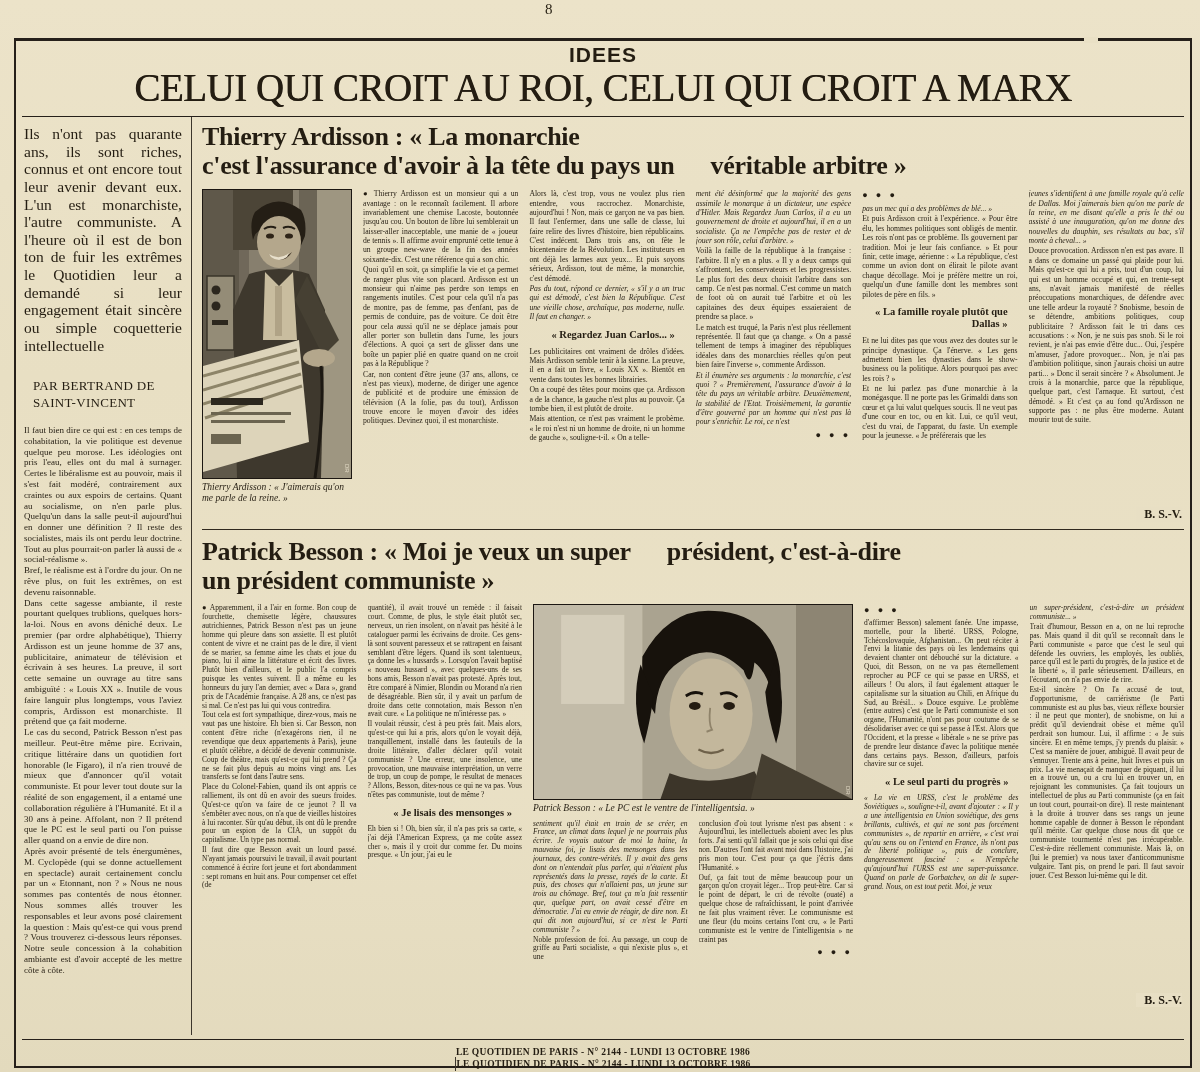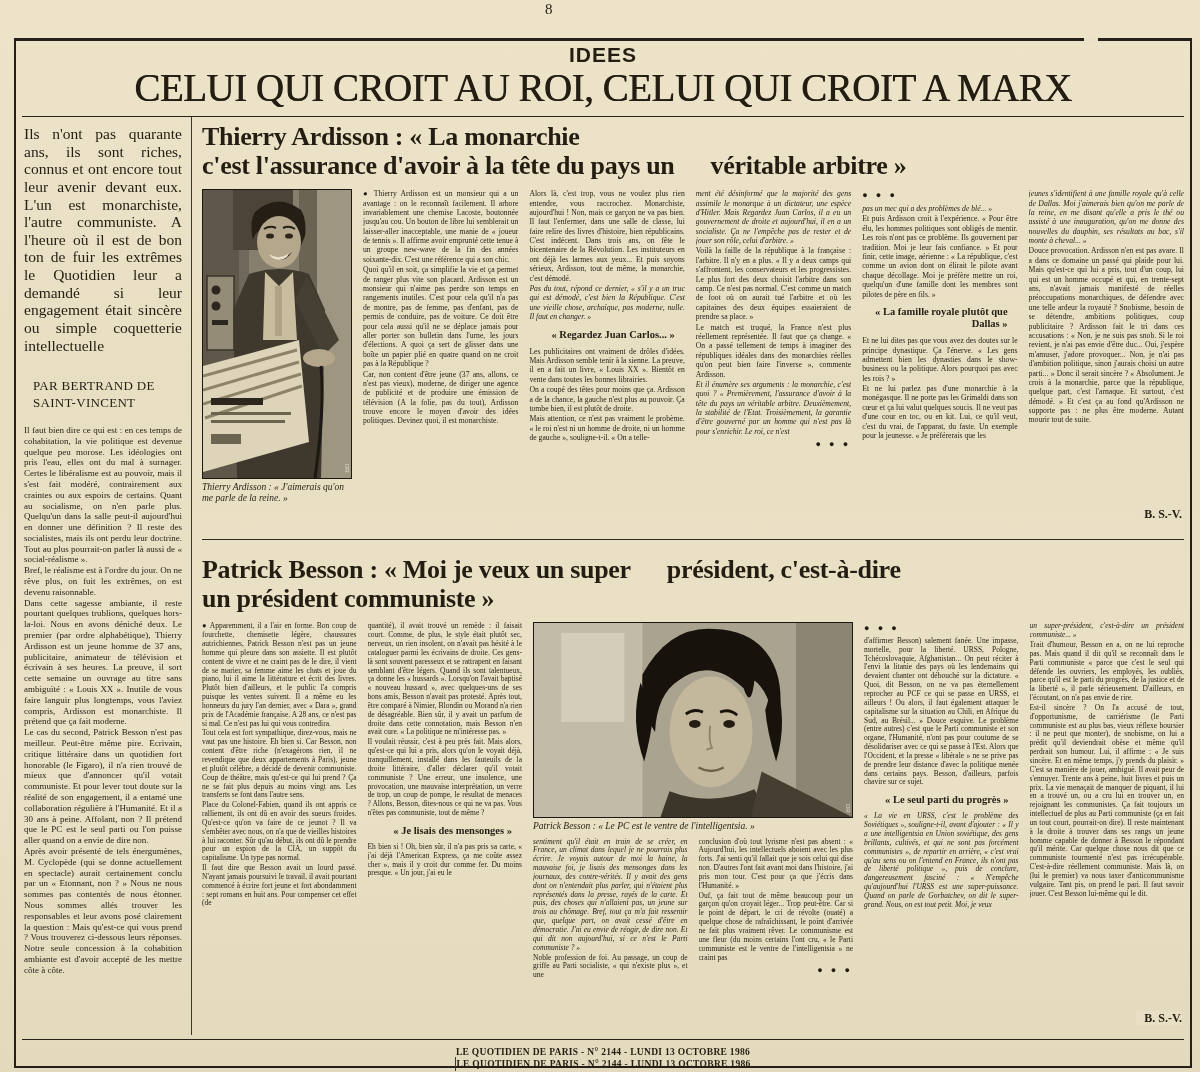--- a/index.html
+++ b/index.html
@@ -38,21 +38,21 @@
   .sig{position:absolute;right:2px;bottom:0;font-weight:bold;font-size:12px;
     background:#e8dfc4;padding-left:8px;}
   figure.photo{margin:0;position:relative;}
   figure.photo .img{position:relative;border:1px solid #1c1712;background:#8a8172;overflow:hidden;}
   .ard-photo .img{height:288px;}
   .bes-photo .img{height:194px;}
   figure.photo svg{display:block;width:100%;height:100%;}
   figcaption{font-style:italic;font-size:9.5px;line-height:1.18;margin-top:3px;text-align:left;}
   .credit{position:absolute;right:1px;bottom:5px;writing-mode:vertical-rl;font-size:6px;
     color:#ece4cf;font-family:"Liberation Sans",sans-serif;opacity:.85;}
-  .bes{border-top:1.3px solid #30291f;margin-top:17px;padding-top:10px;}
+  .bes{border-top:1.3px solid #30291f;margin-top:7px;padding-top:2px;}
   .bes-mid{grid-column:3/5;display:flex;flex-direction:column;overflow:hidden;}
   .mid-cols{flex:1;display:grid;grid-template-columns:1fr 1fr;gap:11px;margin-top:5px;overflow:hidden;}
   .pagefoot{border-top:1.5px solid #26201a;margin-top:4px;display:flex;align-items:center;
     font-weight:bold;font-size:9.5px;letter-spacing:0.3px;padding:7px 0 4px;flex-direction:column;}
   .pf-left{width:828px;text-align:center;}
   .pf-right{flex:1;text-align:center;border-left:1px solid #3c362c;padding:2px 0;}
 </style>
 </head>
 <body>
 
@@ -135,21 +135,21 @@
               <p>Alors là, c'est trop, vous ne voulez plus rien entendre, vous raccrochez. Monarchiste, aujourd'hui ! Non, mais ce garçon ne va pas bien. Il faut l'enfermer, dans une salle de classe, lui faire relire des livres d'histoire, bien républicains. C'est indécent. Dans trois ans, on fête le bicentenaire de la Révolution. Les instituteurs en ont déjà les larmes aux yeux... Et puis soyons sérieux, Ardisson, tout de même, la monarchie, c'est démodé.</p>
               <p class="q">Pas du tout, répond ce dernier, « s'il y a un truc qui est démodé, c'est bien la République. C'est une vieille chose, archaïque, pas moderne, nulle. Il faut en changer. »</p>
               <p class="subhead">« Regardez Juan Carlos... »</p>
               <p>Les publicitaires ont vraiment de drôles d'idées. Mais Ardisson semble tenir à la sienne. La preuve, il en a fait un livre, « Louis XX ». Bientôt en vente dans toutes les bonnes librairies.</p>
               <p>On a coupé des têtes pour moins que ça. Ardisson a de la chance, la gauche n'est plus au pouvoir. Ça tombe bien, il est plutôt de droite.</p>
               <p>Mais attention, ce n'est pas vraiment le probème. « le roi n'est ni un homme de droite, ni un homme de gauche », souligne-t-il. « On a telle-</p>
             </div>
             <div class="col">
               <p class="q">ment été désinformé que la majorité des gens assimile le monarque à un dictateur, une espèce d'Hitler. Mais Regardez Juan Carlos, il a eu un gouvernement de droite et aujourd'hui, il en a un socialiste. Ça ne l'empêche pas de rester et de jouer son rôle, celui d'arbitre. »</p>
               <p>Voilà la faille de la république à la française : l'arbitre. Il n'y en a plus. « Il y a deux camps qui s'affrontent, les conservateurs et les progressistes. Le plus fort des deux choisit l'arbitre dans son camp. Ce n'est pas normal. C'est comme un match de foot où on aurait tué l'arbitre et où les capitaines des deux équipes essaieraient de prendre sa place. »</p>
-              <p>Le match est truqué, la France n'est plus réellement représentée. Il faut que ça change. « On a passé tellement de temps à imaginer des républiques idéales dans des monarchies réelles qu'on peut bien faire l'inverse », commente Ardisson.</p>
+              <p>Le match est truqué, la Paris n'est plus réellement représentée. Il faut que ça change. « On a passé tellement de temps à imaginer des républiques idéales dans des monarchies réelles qu'on peut bien faire l'inverse », commente Ardisson.</p>
               <p class="q">Et il énumère ses arguments : la monarchie, c'est quoi ? « Premièrement, l'assurance d'avoir à la tête du pays un véritable arbitre. Deuxièmement, la stabilité de l'Etat. Troisièmement, la garantie d'être gouverné par un homme qui n'est pas là pour s'enrichir. Le roi, ce n'est</p>
               <p class="dots end">● ● ●</p>
             </div>
             <div class="col">
               <p class="dots">● ● ●</p>
               <p class="q">pas un mec qui a des problèmes de blé... »</p>
               <p>Et puis Ardisson croit à l'expérience. « Pour être élu, les hommes politiques sont obligés de mentir. Les rois n'ont pas ce problème. Ils gouvernent par tradition. Moi je leur fais confiance. » Et pour finir, cette image, aérienne : « La république, c'est comme un avion dont on élirait le pilote avant chaque décollage. Moi je préfère mettre un roi, quelqu'un d'une famille dont les membres sont pilotes de père en fils. »</p>
               <p class="subhead">« La famille royale plutôt que Dallas »</p>
               <p>Et ne lui dites pas que vous avez des doutes sur le principe dynastique. Ça l'énerve. « Les gens admettent bien les dynasties dans le show-business ou la politique. Alors pourquoi pas avec les rois ? »</p>
               <p>Et ne lui parlez pas d'une monarchie à la monégasque. Il ne porte pas les Grimaldi dans son cœur et ça lui valut quelques soucis. Il ne veut pas d'une cour en toc, ou en kit. Lui, ce qu'il veut, c'est du vrai, de l'apparat, du faste. Un exemple pour la jeunesse. « Je préférerais que les</p>

